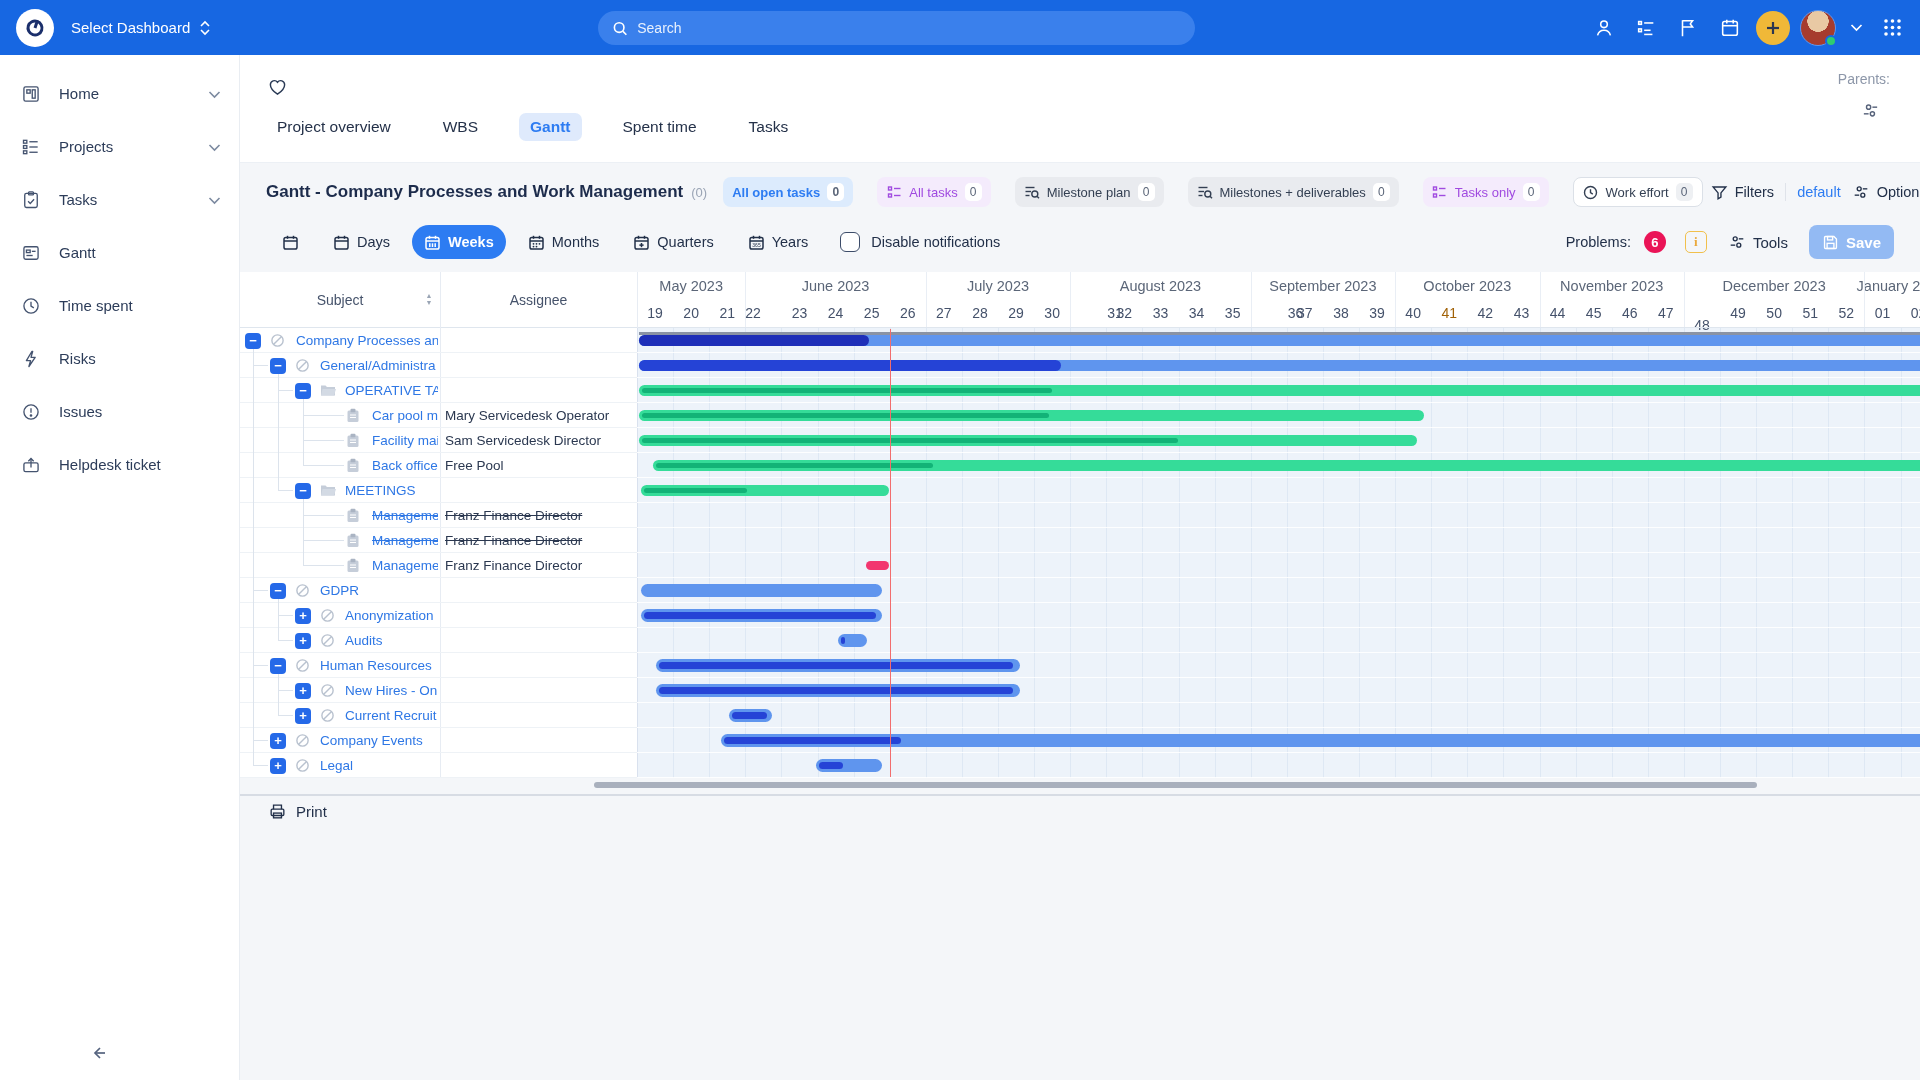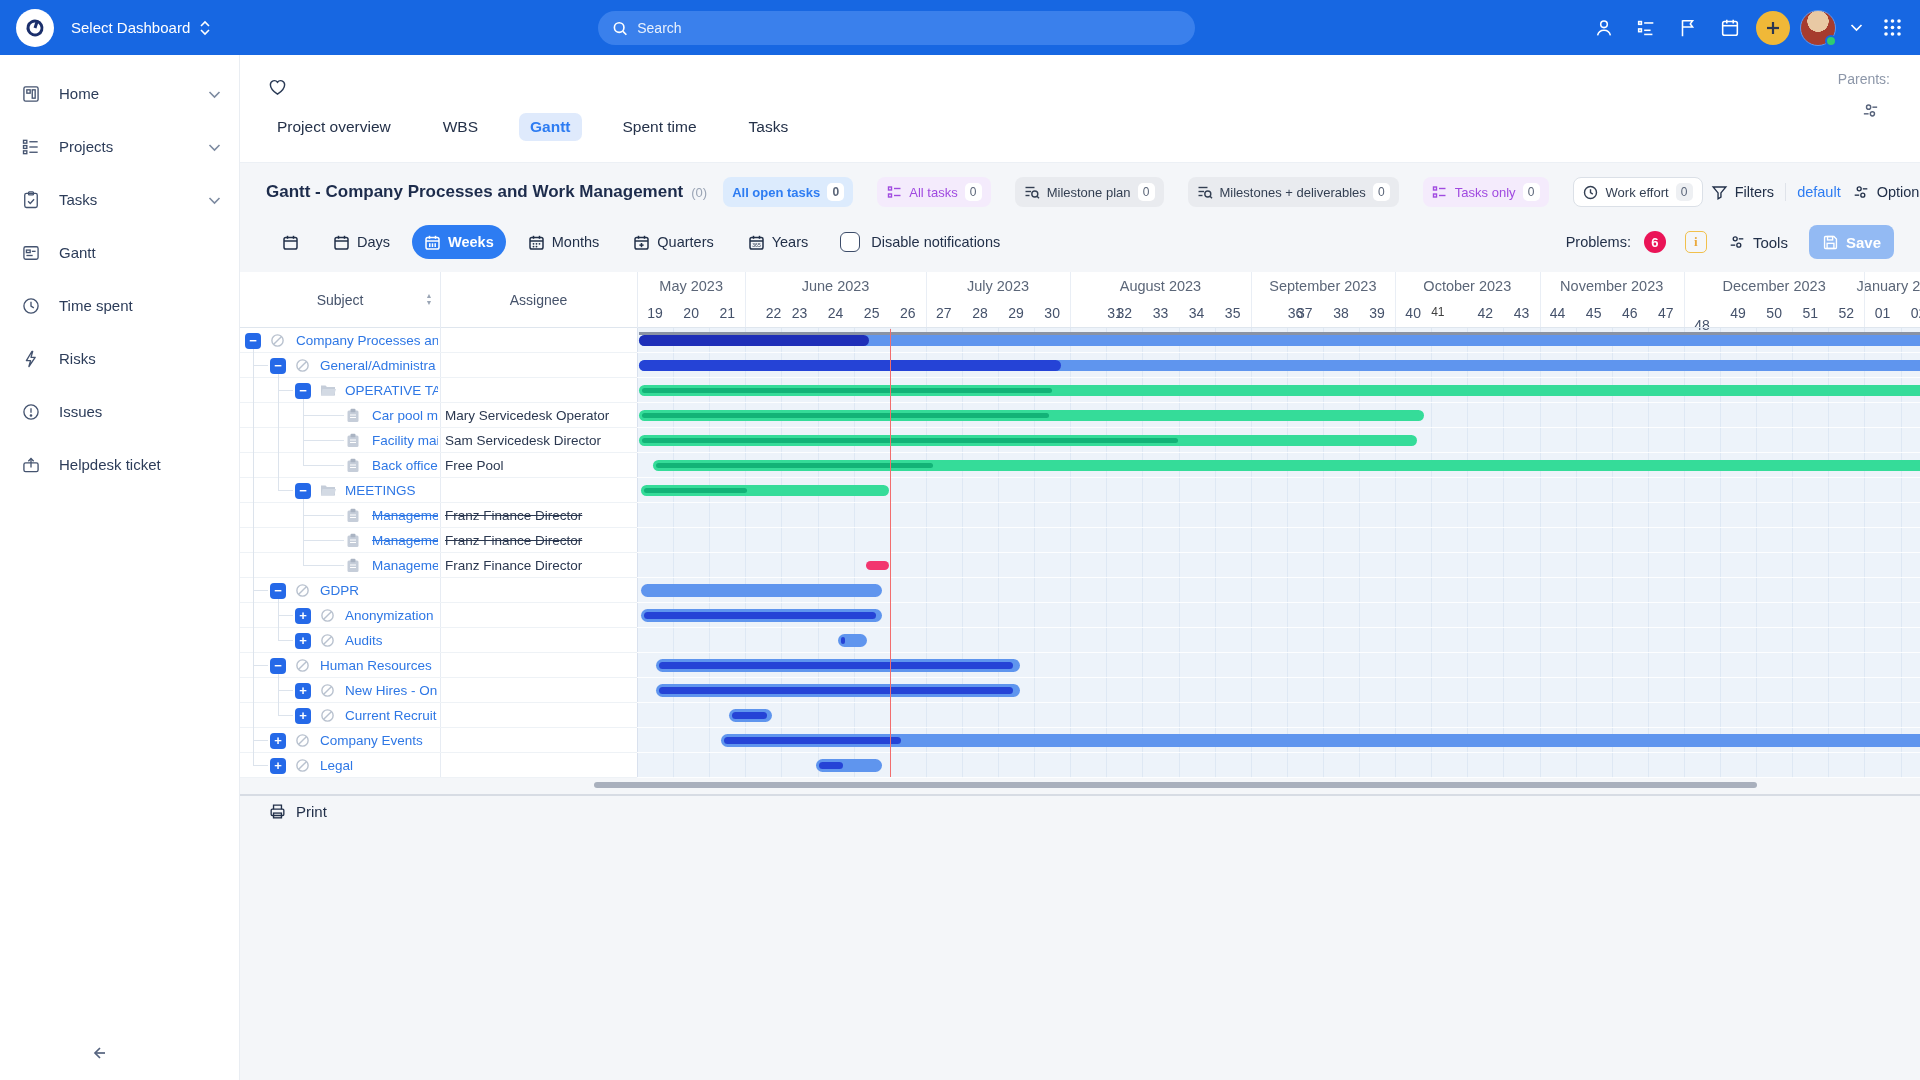--- a/index.html
+++ b/index.html
@@ -498,40 +498,40 @@
       <div style="left: 1155.1px; top: 0px; width: 1px; height: 56px; background: rgb(233, 238, 245);"></div>
       <div style="left: 1286.7px; top: 6px; width: 170px; text-align: center; font-size: 14.5px; color: rgb(91, 102, 120); white-space: nowrap;">November 2023</div>
       <div style="left: 1299.5px; top: 0px; width: 1px; height: 56px; background: rgb(233, 238, 245);"></div>
       <div style="left: 1449.15px; top: 6px; width: 170px; text-align: center; font-size: 14.5px; color: rgb(91, 102, 120); white-space: nowrap;">December 2023</div>
       <div style="left: 1443.9px; top: 0px; width: 1px; height: 56px; background: rgb(233, 238, 245);"></div>
       <div style="left: 1575.5px; top: 6px; width: 170px; text-align: center; font-size: 14.5px; color: rgb(91, 102, 120); white-space: nowrap;">January 2024</div>
       <div style="left: 1624.4px; top: 0px; width: 1px; height: 56px; background: rgb(233, 238, 245);"></div>
       <div style="left: 397px; top: 33px; width: 36.1px; text-align: center; font-size: 14px; color: rgb(69, 82, 107);">19</div>
       <div style="left: 433.1px; top: 33px; width: 36.1px; text-align: center; font-size: 14px; color: rgb(69, 82, 107);">20</div>
       <div style="left: 469.2px; top: 33px; width: 36.1px; text-align: center; font-size: 14px; color: rgb(69, 82, 107);">21</div>
-      <div style="left: 505.3px; top: 33px; width: 36.1px; text-align: right; font-size: 14px; color: rgb(69, 82, 107);">22</div>
+      <div style="left: 505.3px; top: 33px; width: 36.1px; text-align: left; font-size: 14px; color: rgb(69, 82, 107);">22</div>
       <div style="left: 541.4px; top: 33px; width: 36.1px; text-align: center; font-size: 14px; color: rgb(69, 82, 107);">23</div>
       <div style="left: 577.5px; top: 33px; width: 36.1px; text-align: center; font-size: 14px; color: rgb(69, 82, 107);">24</div>
       <div style="left: 613.6px; top: 33px; width: 36.1px; text-align: center; font-size: 14px; color: rgb(69, 82, 107);">25</div>
       <div style="left: 649.7px; top: 33px; width: 36.1px; text-align: center; font-size: 14px; color: rgb(69, 82, 107);">26</div>
       <div style="left: 685.8px; top: 33px; width: 36.1px; text-align: center; font-size: 14px; color: rgb(69, 82, 107);">27</div>
       <div style="left: 721.9px; top: 33px; width: 36.1px; text-align: center; font-size: 14px; color: rgb(69, 82, 107);">28</div>
       <div style="left: 758px; top: 33px; width: 36.1px; text-align: center; font-size: 14px; color: rgb(69, 82, 107);">29</div>
       <div style="left: 794.1px; top: 33px; width: 36.1px; text-align: center; font-size: 14px; color: rgb(69, 82, 107);">30</div>
       <div style="left: 830.2px; top: 33px; width: 36.1px; text-align: center; font-size: 14px; color: rgb(69, 82, 107); padding-left: 37px;">31</div>
       <div style="left: 866.3px; top: 33px; width: 36.1px; text-align: center; font-size: 14px; color: rgb(69, 82, 107);">32</div>
       <div style="left: 902.4px; top: 33px; width: 36.1px; text-align: center; font-size: 14px; color: rgb(69, 82, 107);">33</div>
       <div style="left: 938.5px; top: 33px; width: 36.1px; text-align: center; font-size: 14px; color: rgb(69, 82, 107);">34</div>
       <div style="left: 974.6px; top: 33px; width: 36.1px; text-align: center; font-size: 14px; color: rgb(69, 82, 107);">35</div>
       <div style="left: 1010.7px; top: 33px; width: 36.1px; text-align: center; font-size: 14px; color: rgb(69, 82, 107); padding-left: 37px;">36</div>
       <div style="left: 1046.8px; top: 33px; width: 36.1px; text-align: center; font-size: 14px; color: rgb(69, 82, 107);">37</div>
       <div style="left: 1082.9px; top: 33px; width: 36.1px; text-align: center; font-size: 14px; color: rgb(69, 82, 107);">38</div>
       <div style="left: 1119px; top: 33px; width: 36.1px; text-align: center; font-size: 14px; color: rgb(69, 82, 107);">39</div>
       <div style="left: 1155.1px; top: 33px; width: 36.1px; text-align: center; font-size: 14px; color: rgb(69, 82, 107);">40</div>
-      <div style="left: 1191.2px; top: 33px; width: 36.1px; font-size: 12px; color: #404040;">41</div>
+      <div style="left: 1191.2px; top: 33px; width: 36.1px; text-align: center; font-size: 14px; color: #a16207;">41</div>
       <div style="left: 1227.3px; top: 33px; width: 36.1px; text-align: center; font-size: 14px; color: rgb(69, 82, 107);">42</div>
       <div style="left: 1263.4px; top: 33px; width: 36.1px; text-align: center; font-size: 14px; color: rgb(69, 82, 107);">43</div>
       <div style="left: 1299.5px; top: 33px; width: 36.1px; text-align: center; font-size: 14px; color: rgb(69, 82, 107);">44</div>
       <div style="left: 1335.6px; top: 33px; width: 36.1px; text-align: center; font-size: 14px; color: rgb(69, 82, 107);">45</div>
       <div style="left: 1371.7px; top: 33px; width: 36.1px; text-align: center; font-size: 14px; color: rgb(69, 82, 107);">46</div>
       <div style="left: 1407.8px; top: 33px; width: 36.1px; text-align: center; font-size: 14px; color: rgb(69, 82, 107);">47</div>
       <div style="left: 1443.9px; top: 45px; width: 36.1px; text-align: center; font-size: 14px; color: rgb(69, 82, 107);">48</div>
       <div style="left: 1480px; top: 33px; width: 36.1px; text-align: center; font-size: 14px; color: rgb(69, 82, 107);">49</div>
       <div style="left: 1516.1px; top: 33px; width: 36.1px; text-align: center; font-size: 14px; color: rgb(69, 82, 107);">50</div>
       <div style="left: 1552.2px; top: 33px; width: 36.1px; text-align: center; font-size: 14px; color: rgb(69, 82, 107);">51</div>

